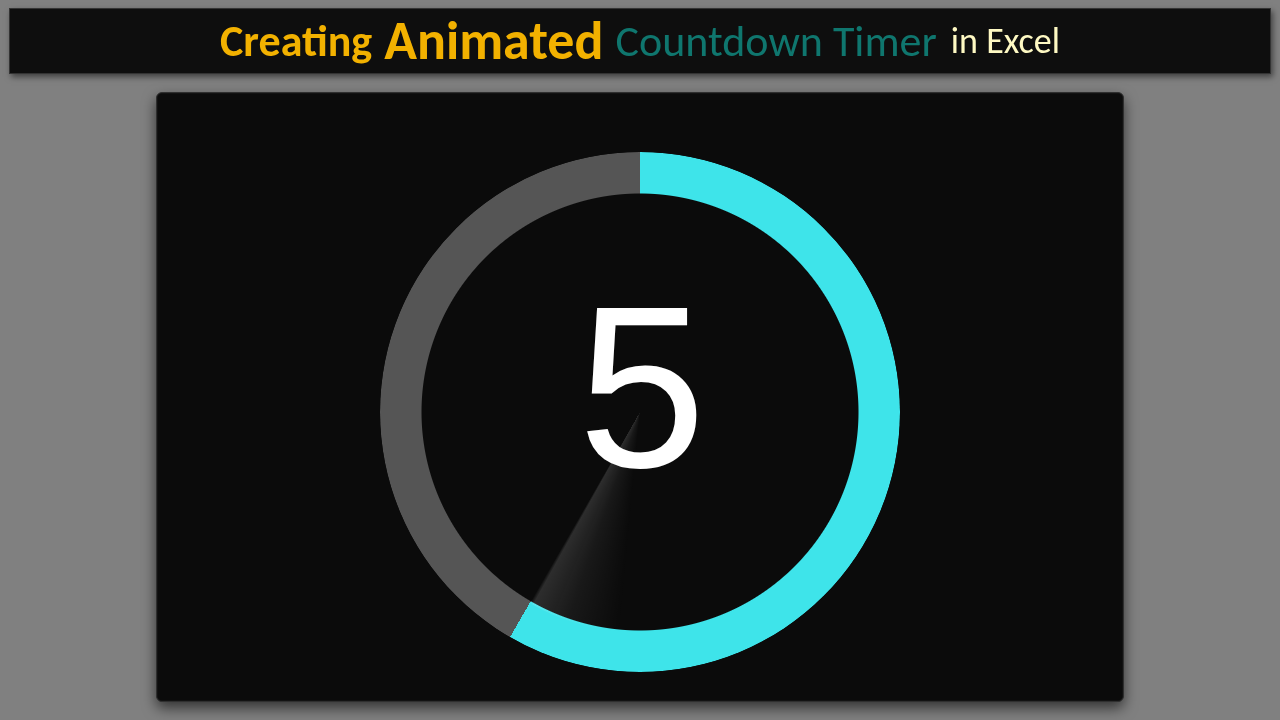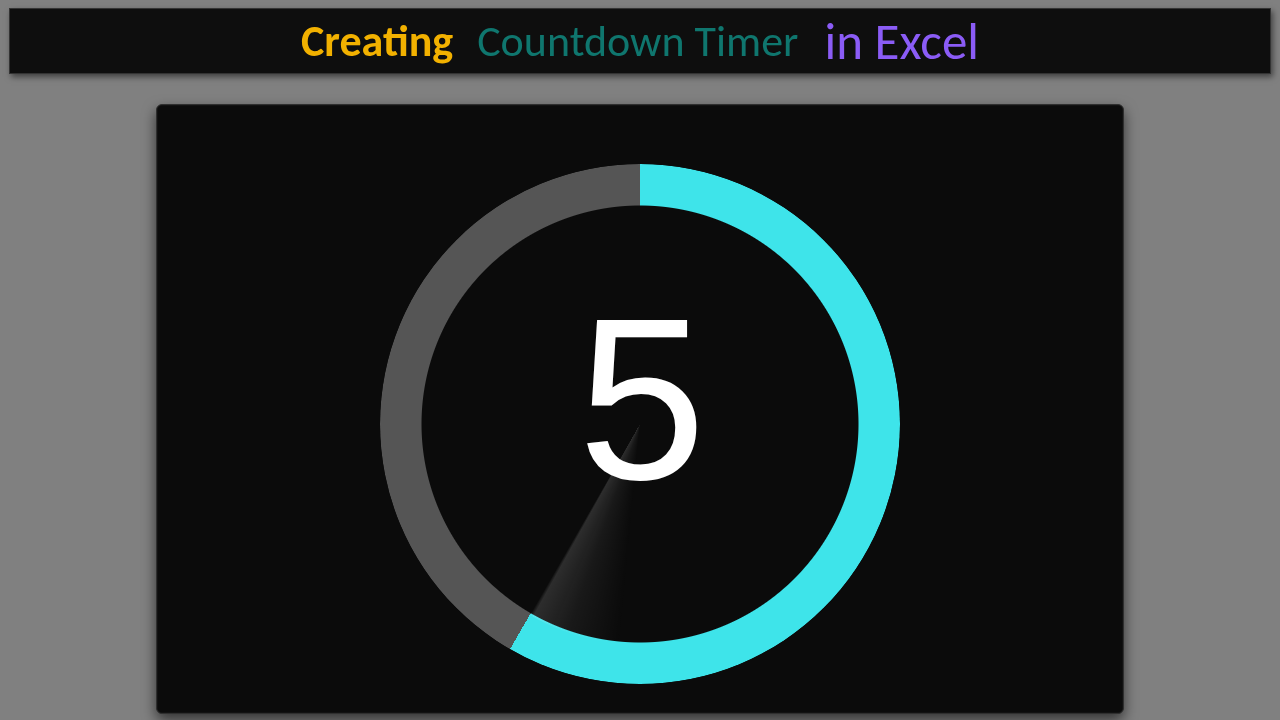--- a/index.html
+++ b/index.html
@@ -1,15 +1,15 @@
 <!DOCTYPE html>
 <html><head>
 <meta charset="utf-8">
 <style>
-  * { margin: 0; padding: 0; box-sizing: border-box; gap: 12px; }
+  * { margin: 0; padding: 0; box-sizing: border-box; }
   html, body { width: 1280px; height: 720px; overflow: hidden; }
   body {
     background: #808080;
     font-family: "Segoe UI", Calibri, Arial, sans-serif;
     display: flex;
     flex-direction: column;
     align-items: center;
   }
   .title-bar {
     margin-top: 8px;
@@ -19,21 +19,21 @@
     border: 1px solid #333;
     box-shadow: 2px 3px 6px rgba(0,0,0,0.5);
     display: flex;
     align-items: center;
     justify-content: center;
     white-space: nowrap;
   }
   .title-bar .w1 { color: #f2b100; font-size: 44px; font-weight: 600; }
   .title-bar .w2 { color: #f2b100; font-size: 54px; font-weight: 600; }
   .title-bar .w3 { color: #0f766e; font-size: 44px; font-weight: 400; }
-  .title-bar .w4 { color: #8b5cf6; font-size: 51px; font-weight: 400; margin-left: 8px; }
+  .title-bar .w4 { color: #fef9c3; font-size: 36px; font-weight: 400; margin-left: 8px; }
   .title-bar span { margin: 0 6px; }
 
   .panel {
     margin-top: 18px;
     width: 968px;
     height: 610px;
     background: #0b0b0b;
     border: 1px solid #2f2f2f;
     border-radius: 6px;
     box-shadow: 0 6px 14px rgba(0,0,0,0.6), inset 0 0 0 1px rgba(255,255,255,0.03);
@@ -94,20 +94,21 @@
     font-family: "Segoe UI Light", "Segoe UI", Arial, sans-serif;
     padding-bottom: 50px;
     letter-spacing: -4px;
   }
 </style>
 </head>
 <body>
 
 <div class="title-bar">
   <span class="w1">Creating</span>
+  <span class="w2">Animated</span>
   <span class="w3">Countdown Timer</span>
   <span class="w4">in Excel</span>
 </div>
 
 <div class="panel">
   <div class="timer-wrap">
     <div class="ring" id="ring" style="--deg: 210deg; --progress-color: #3ee4ea; --track-color: #555555;"></div>
     <div class="sweep" id="sweep" style="--sweep-start: 177deg;"></div>
     <div class="digit">5</div>
   </div>

